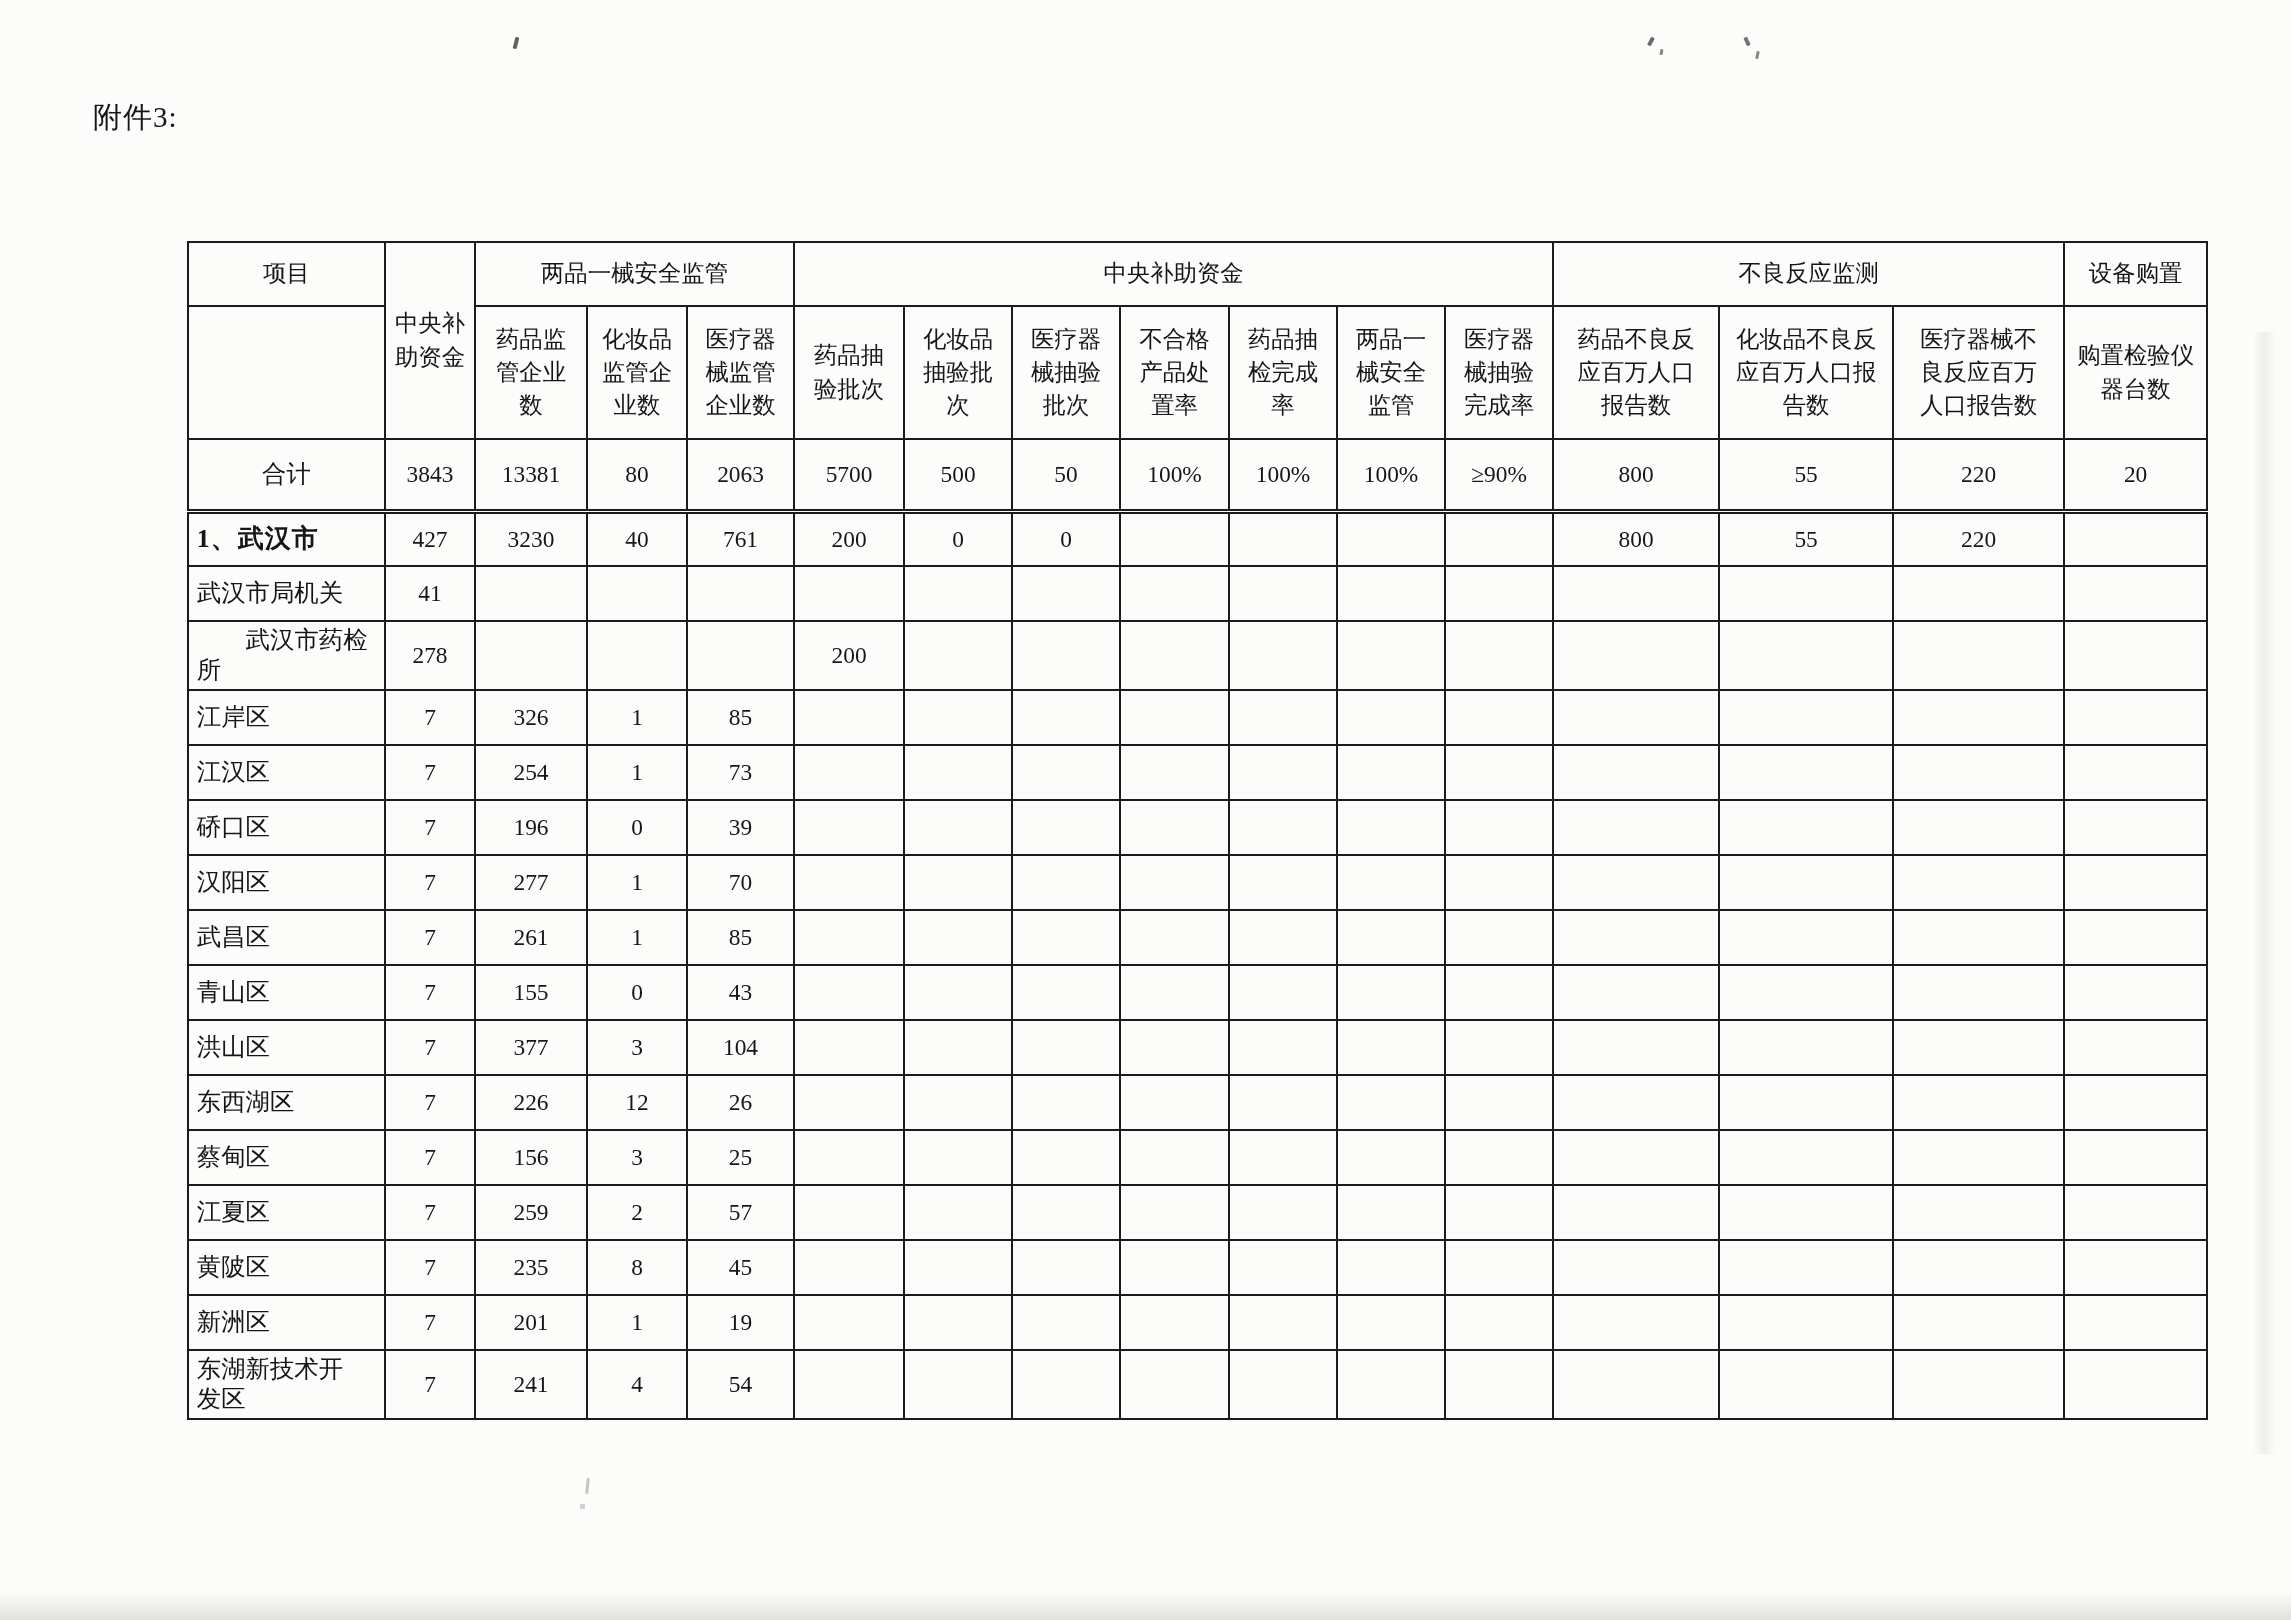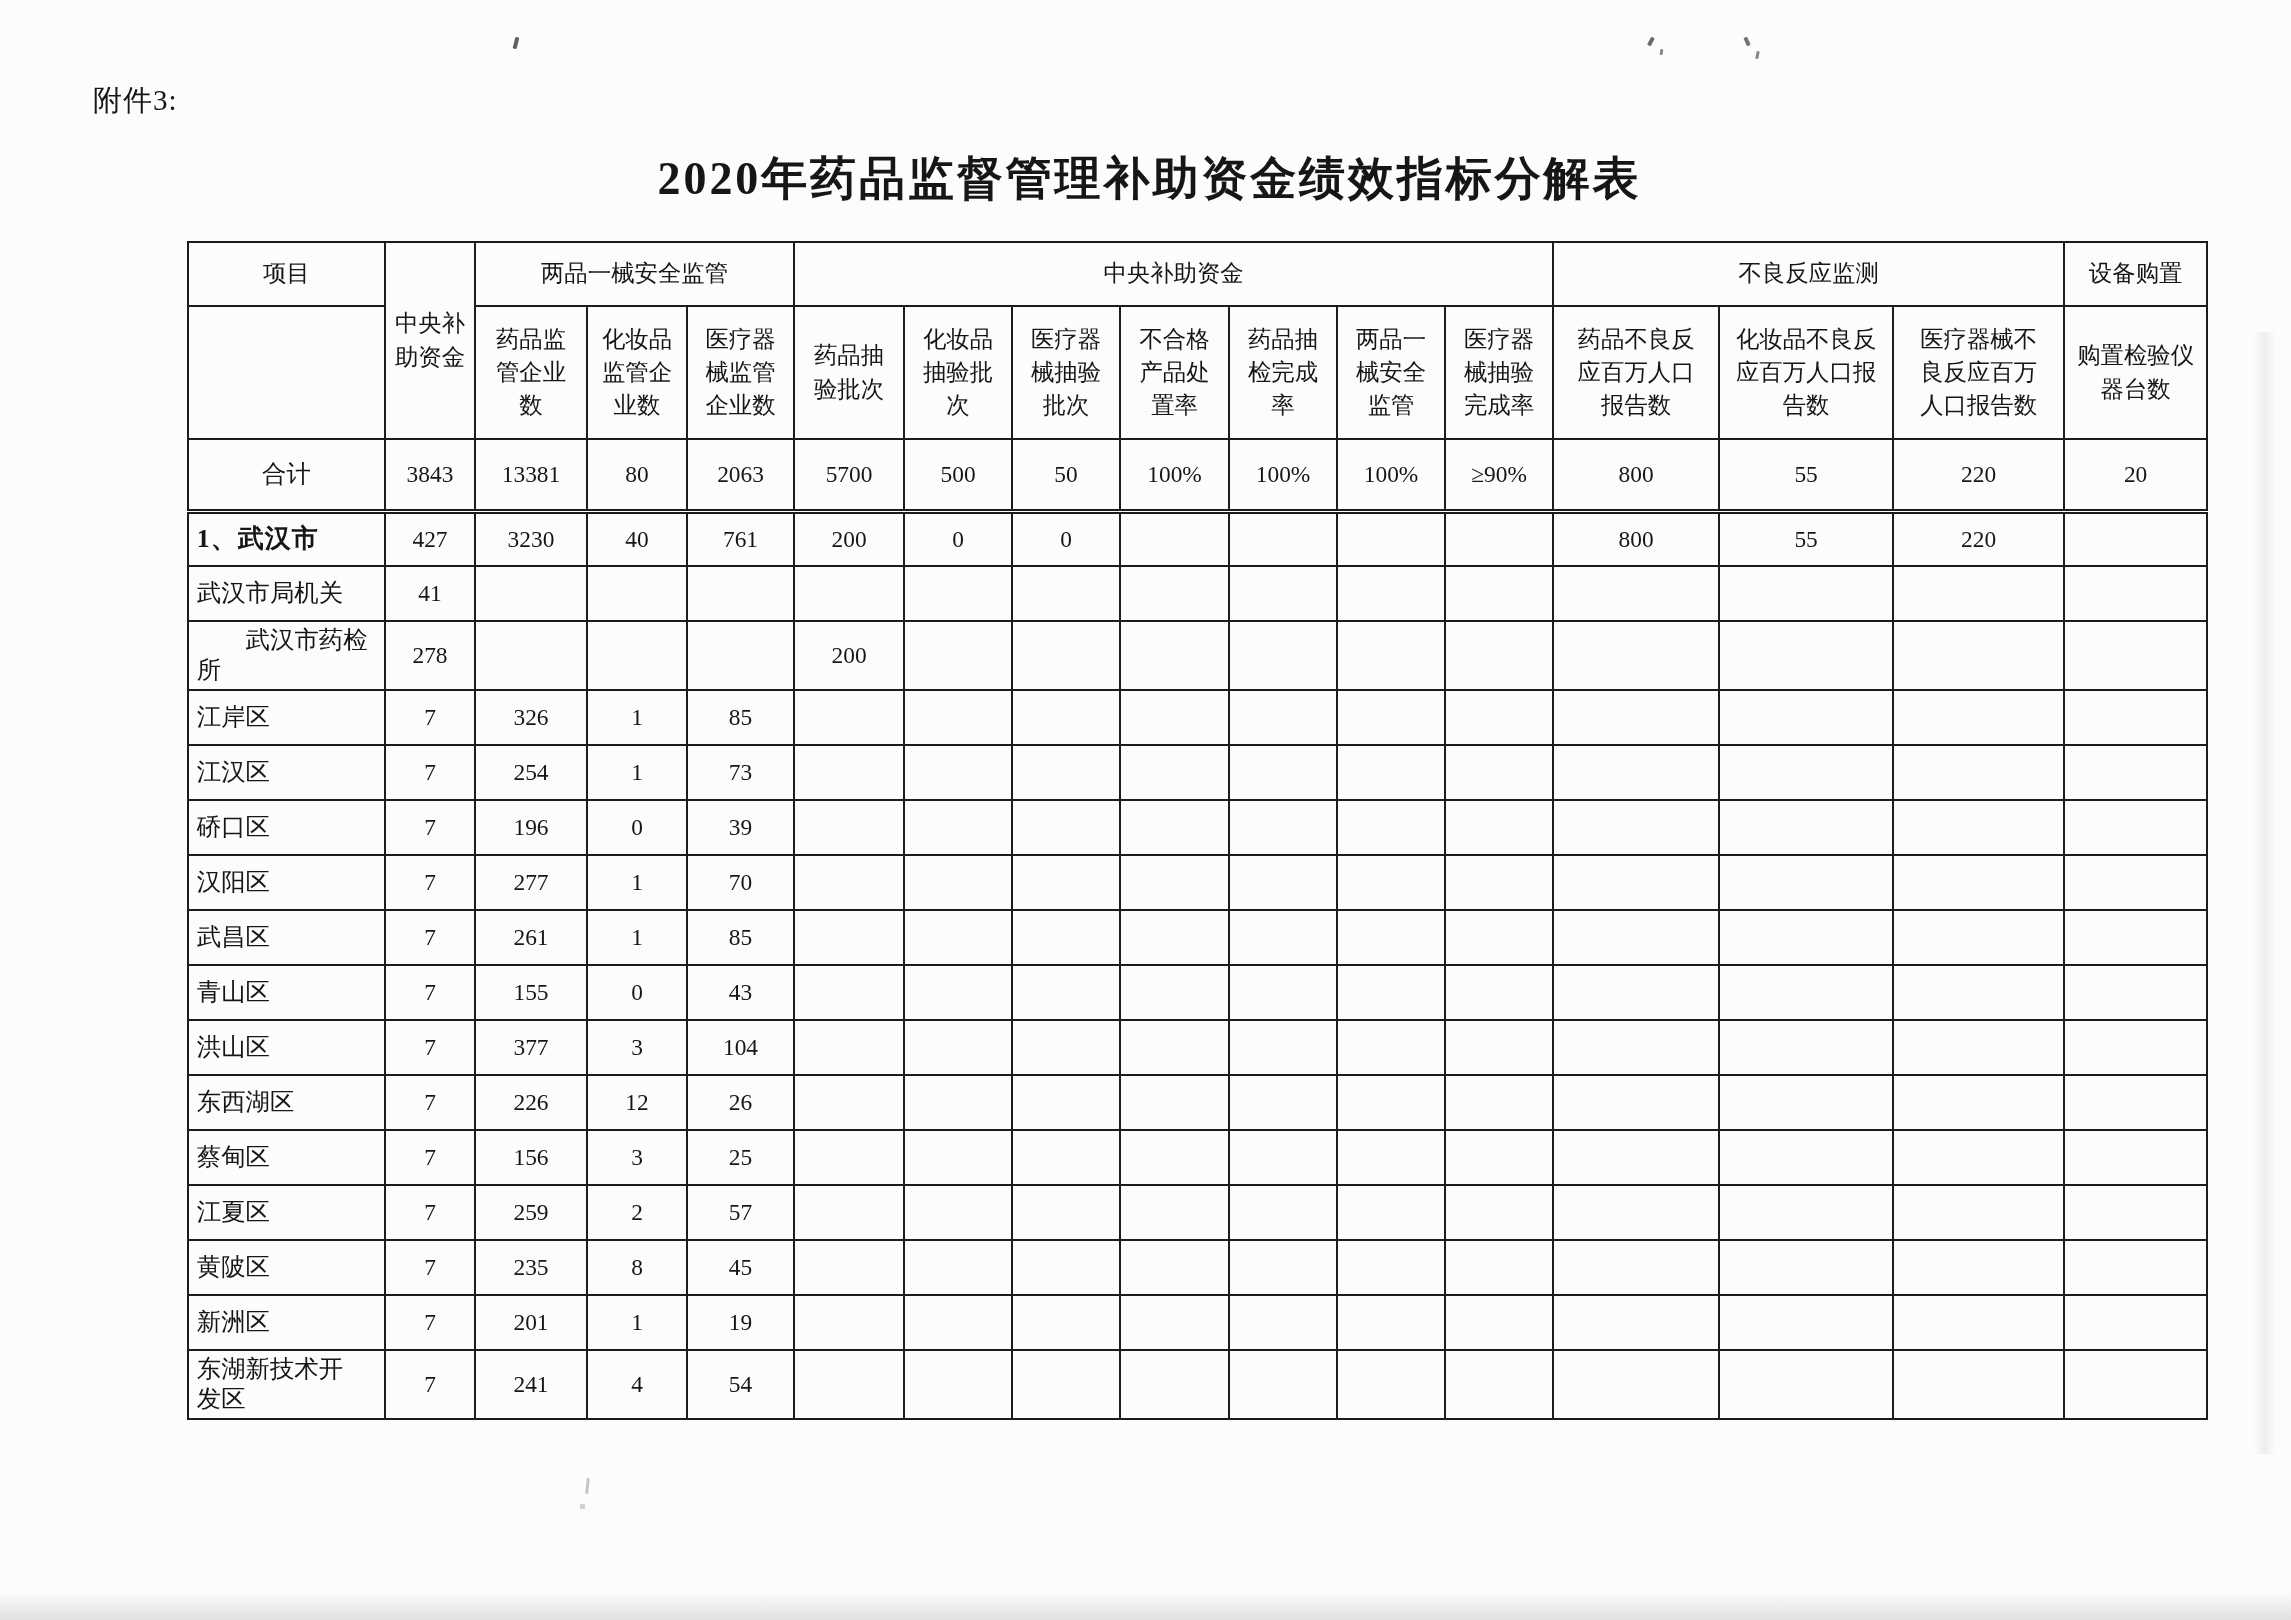--- a/index.html
+++ b/index.html
@@ -26,21 +26,21 @@
     position: absolute; left: 0; right: 0; bottom: 0; height: 29px;
     background: linear-gradient(to top, rgba(188,188,185,.45), rgba(188,188,185,0));
   }
   .right-streak {
     position: absolute; right: 15.6px; top: 332px; width: 23.4px; height: 1122px;
     background: linear-gradient(to right, rgba(205,205,202,0), rgba(205,205,202,.30), rgba(205,205,202,0));
   }
 
   
   .attachment {
-    position: absolute; left: 93px; top: 81px;
+    position: absolute; left: 93px; top: 98px;
     font-size: 29px; letter-spacing: 1px; text-align: center;
   }
   .title {
     position: absolute; left: 139px; top: 148px; width: 2021px;
     text-align: center; font-size: 46px; font-weight: bold; letter-spacing: 2.9px;
   }
 
   
   table.grid {
     position: absolute; left: 139px; top: 241px;
@@ -99,21 +99,20 @@
   <span class="scan-mark mark-b"></span>
   <span class="scan-mark mark-c"></span>
   <span class="scan-mark mark-d"></span>
   <span class="scan-mark mark-e"></span>
   <span class="scan-mark mark-f"></span>
   <span class="scan-mark mark-g"></span>
   <div class="bottom-noise"></div>
   <div class="right-streak"></div>
 
   <div class="attachment">附件3:</div>
-  <h1 class="title">2020年药品监督管理补助资金绩效指标分解表</h1>
 
   <table class="grid">
     <colgroup>
       <col class="c0">
         <col class="c1">
         <col class="c2">
         <col class="c3">
       <col class="c4">
         <col class="c5">
         <col class="c6">

